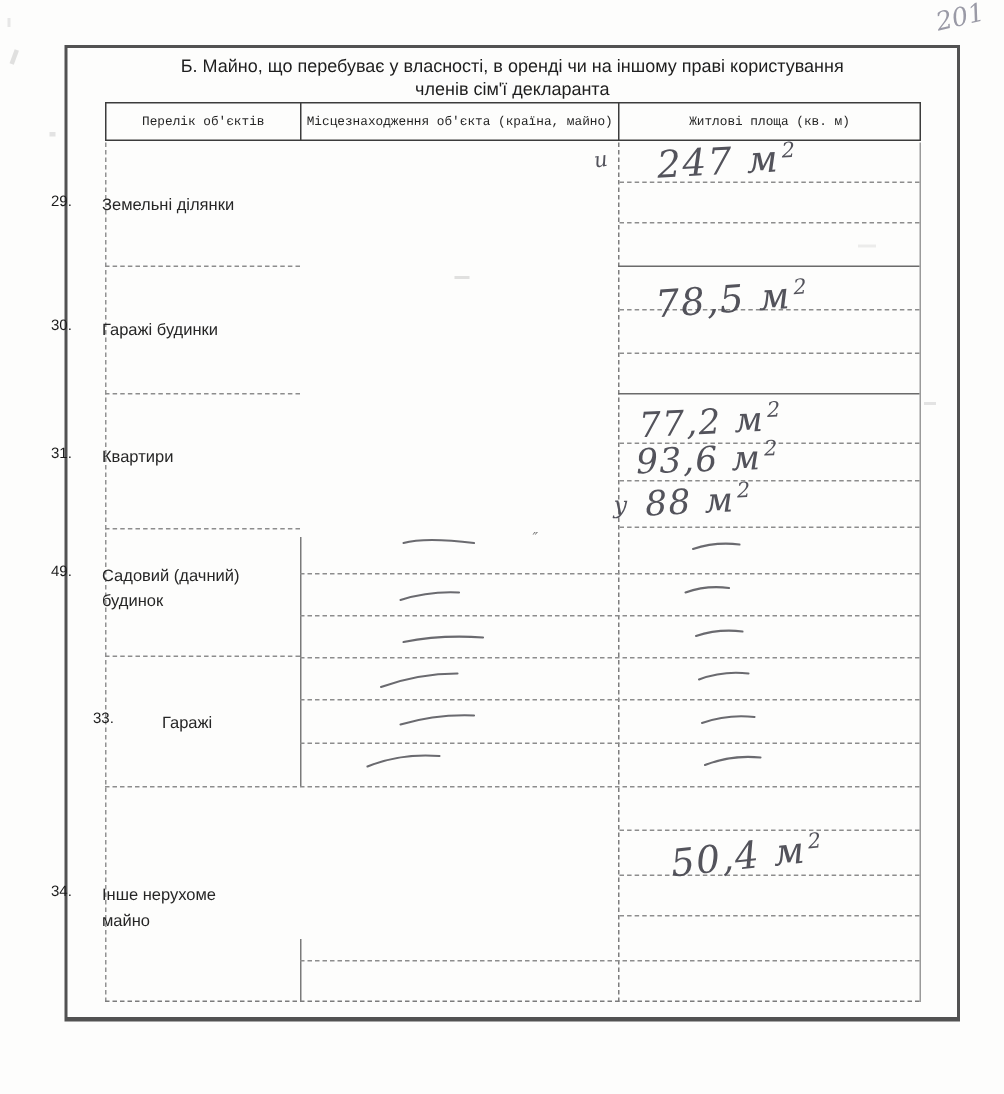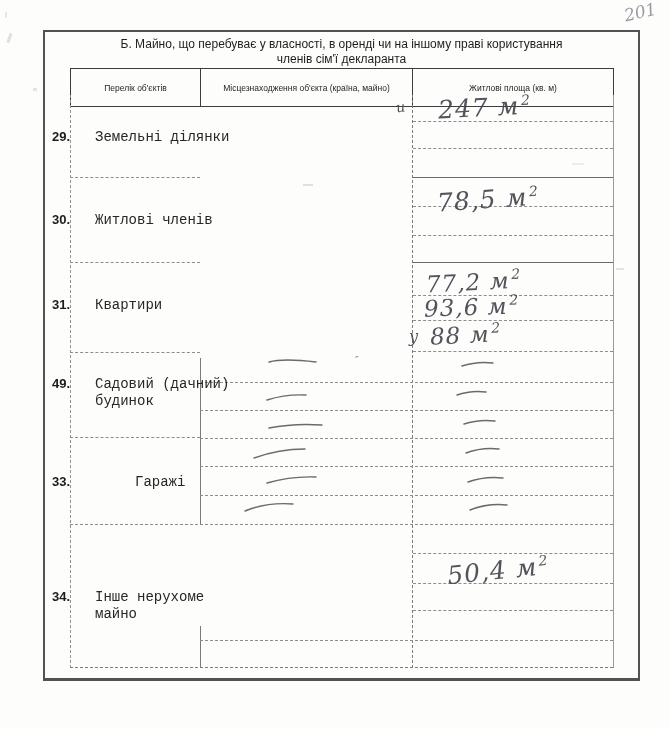--- a/index.html
+++ b/index.html
@@ -19,35 +19,35 @@
     position:absolute; left:624px; top:2px;
     font-family:"DejaVu Serif", serif; font-style:italic;
     font-size:17px; color:#9a9aa6; transform:rotate(-13deg);
   }
   
   .title-line { position:absolute; left:43px; width:597px; text-align:center; font-size:12px; color:#1e1e1e; }
   .t1 { top:37px; }
   .t2 { top:52px; }
   
   .hcell {
-    position:absolute; top:68px; height:39px; box-sizing:border-box;
+    position:absolute; top:68px; height:26px; box-sizing:border-box;
     border:1px solid #3c3c3c; display:flex; align-items:center; justify-content:center;
-    font-size:8.5px; color:#242424; background:#fdfdfc;
+    font-size:8.5px; color:#242424; background:#fdfdfc;font-family:Liberation Mono, monospace;
   }
   .hc1 { left:70px;  width:131px; }
   .hc2 { left:200px; width:213px; }
   .hc3 { left:412px; width:202px; }
   
   .hl { position:absolute; height:0; border-top:1px dashed #8d8d8d; }
   .hl.solid { border-top:1px solid #6b6b6b; }
   .vl { position:absolute; width:0; border-left:1px solid #7a7a7a; }
   .vl.dash { border-left:1px dashed #929292; }
   
-  .row-num { position:absolute; left:52px; width:24px; font-size:13px; font-weight:bold; color:#1c1c1c; }
-  .row-label { position:absolute; left:95px; font-size:14px; color:#262626; line-height:17px;font-family:Liberation Mono, monospace; }
+  .row-num { position:absolute; left:34px; width:24px; font-size:10px; font-weight:normal; color:#1c1c1c; }
+  .row-label { position:absolute; left:68px; font-size:11px; color:#262626; line-height:17px; }
   
   .hw {
     position:absolute; font-family:"DejaVu Serif", serif; font-style:italic;
     font-size:25px; color:#45454e; letter-spacing:1px; white-space:nowrap;
     opacity:.92;
   }
   .hw .sup { font-size:14px; vertical-align:9px; margin-left:2px; }
   .hw-sm { position:absolute; font-family:"DejaVu Serif", serif; font-style:italic; color:#53535c; }
   .dash-svg { position:absolute; }
   .dash-svg path { stroke:#45454b; stroke-width:1.4; fill:none; stroke-linecap:round; opacity:.8; }
@@ -102,25 +102,25 @@
   <div class="hl" style="left:200px; top:410px; width:413px;"></div>
   <div class="hl" style="left:200px; top:438px; width:413px;"></div>
   <div class="hl" style="left:200px; top:466px; width:413px;"></div>
   <div class="hl" style="left:200px; top:495px; width:413px;"></div>
   <div class="hl" style="left:200px; top:640px; width:413px;"></div>
 
   <div class="row-num" style="top:129px;">29.</div>
   <div class="row-num" style="top:212px;">30.</div>
   <div class="row-num" style="top:297px;">31.</div>
   <div class="row-num" style="top:376px;">49.</div>
-  <div class="row-num" style="top:474px;">33.</div>
+  <div class="row-num" style="top:474px;margin-left:28px;">33.</div>
   <div class="row-num" style="top:589px;">34.</div>
 
   <div class="row-label" style="top:129px;">Земельні ділянки</div>
-  <div class="row-label" style="top:212px;">Житлові членів</div>
+  <div class="row-label" style="top:212px;">Гаражі будинки</div>
   <div class="row-label" style="top:297px;">Квартири</div>
   <div class="row-label" style="top:376px;">
     <div>Садовий (дачний)</div>
     <div>будинок</div>
   </div>
   <div class="row-label" style="top:474px;padding-left:40px;">Гаражі</div>
   <div class="row-label" style="top:589px;">
     <div>Інше нерухоме</div>
     <div>майно</div>
   </div>

